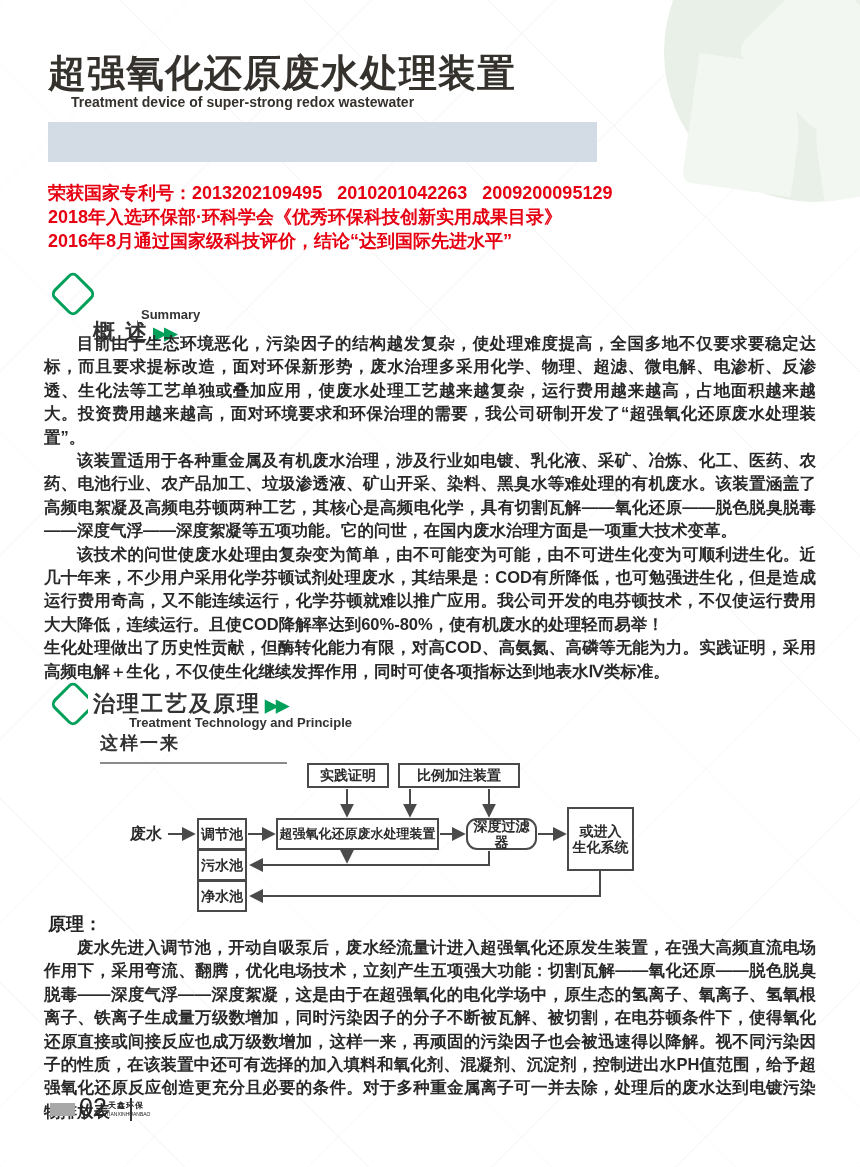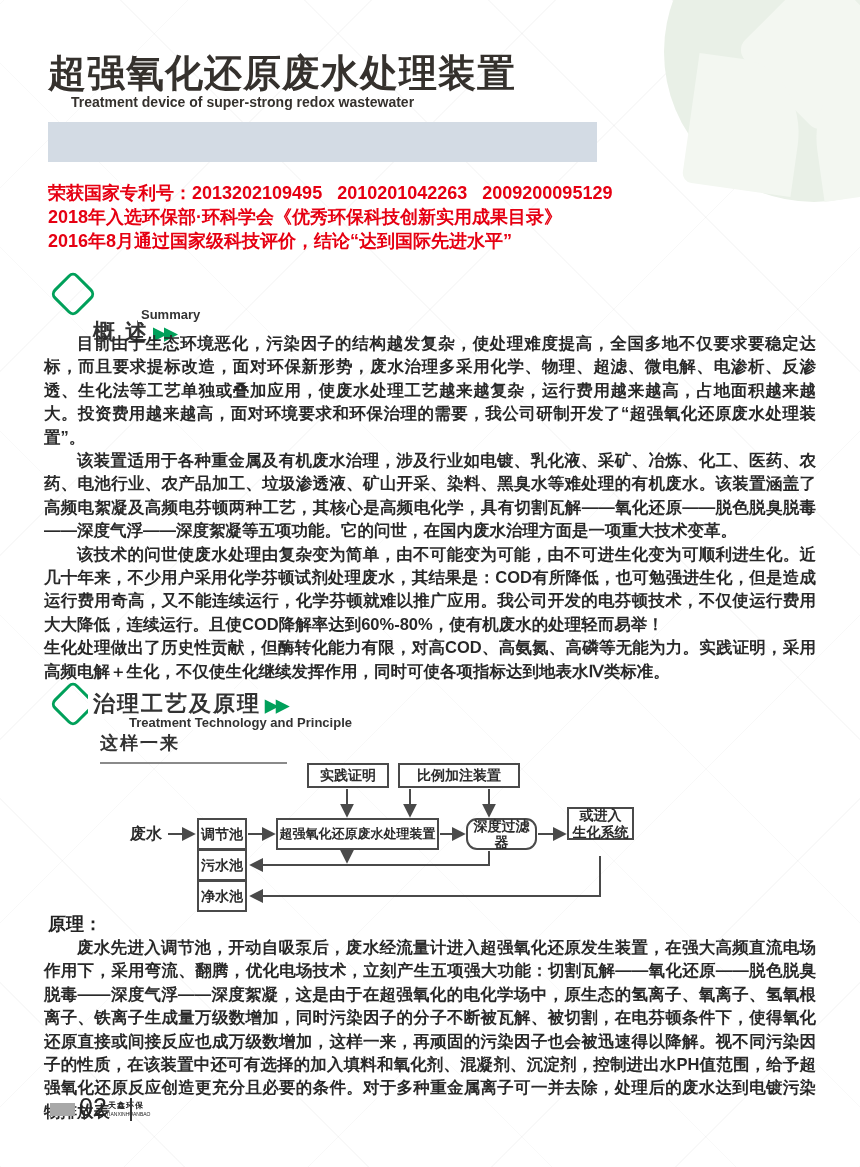--- a/index.html
+++ b/index.html
@@ -61,21 +61,21 @@
   .flow { position:absolute; left:130px; top:758px; width:560px; height:165px; }
   .flow svg { position:absolute; left:0; top:0; }
   .fnode { position:absolute; border:2px solid #4a4a4a; background:#fff; display:flex;
     align-items:center; justify-content:center; font-weight:bold; color:#2b2b2b;
     font-size:14px; text-align:center; line-height:1.15; white-space:pre-line; }
   .n-ctrl   { left:177px; top:5px;  width:82px;  height:25px; }
   .n-dose   { left:268px; top:5px;  width:122px; height:25px; }
   .n-reg    { left:67px;  top:60px; width:50px;  height:32px; }
   .n-main   { left:146px; top:60px; width:163px; height:32px; font-size:13px; }
   .n-filter { left:336px; top:60px; width:71px;  height:32px;border-radius:11px; }
-  .n-bio    { left:437px; top:49px; width:67px;  height:33px; }
+  .n-bio    { left:437px; top:49px; width:67px;  height:64px; }
   .n-sewage { left:67px;  top:91px; width:50px;  height:32px; }
   .n-clean  { left:67px;  top:122px;width:50px;  height:32px; }
   .flow-input { position:absolute; left:0px; top:66px; font-size:16px; font-weight:bold; color:#2b2b2b; }
   
   .f-rect { position:absolute; left:50px; top:1103px; width:25px; height:13px; background:#a8a8a8; }
   .f-num { position:absolute; left:79px; top:1093px; font-size:25px; font-weight:normal; color:#262626; }
   .f-brand { position:absolute; left:106px; top:1100px; width:40px; text-align:center; color:#222; }
   .f-brand .cn { font-size:8px; font-weight:bold; letter-spacing:1px; }
   .f-brand .en { font-size:5px; letter-spacing:0px; }
   .f-div { position:absolute; left:130px; top:1098px; width:2px; height:23px; background:#333; }

